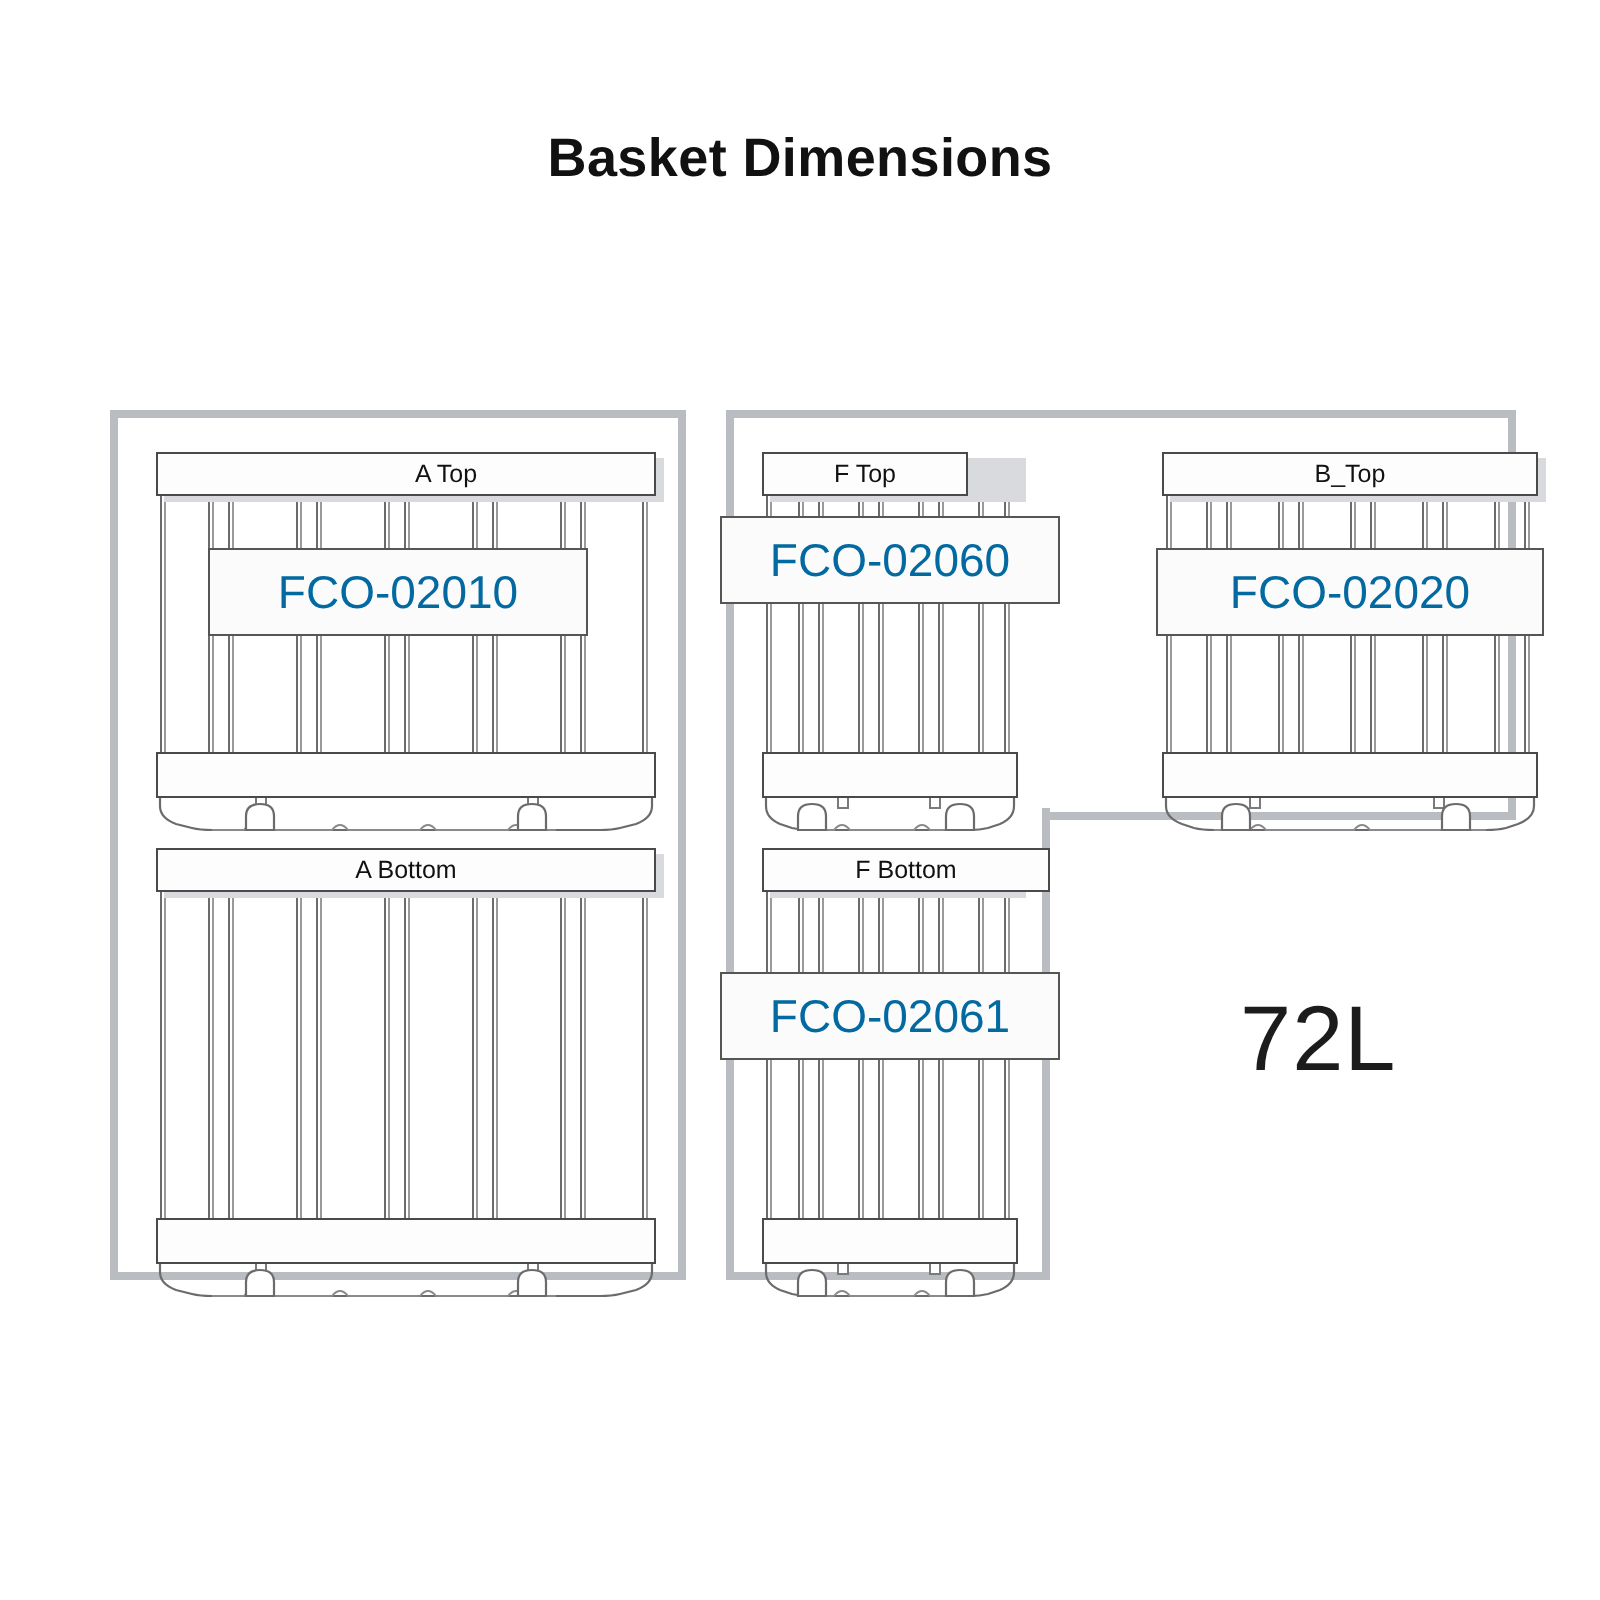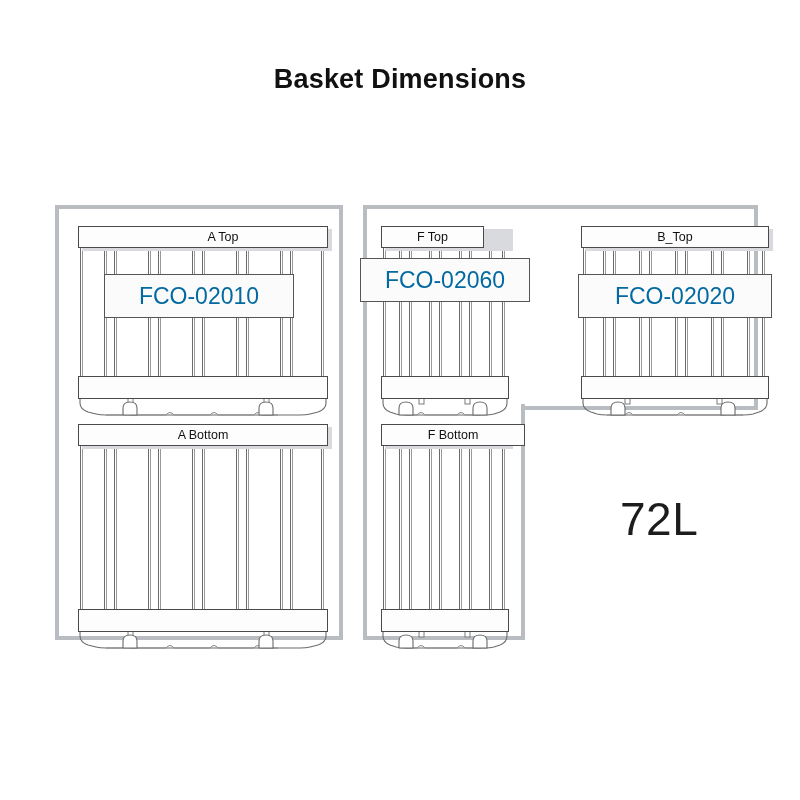--- a/index.html
+++ b/index.html
@@ -310,20 +310,21 @@
       <svg class="base-svg" style="top:206px; width:128px; height:26px;" viewBox="0 0 128 26">
         <path d="M2,1 L2,6 Q2,12 9,15 L15,17 Q19,18 24,18 L104,18 Q109,18 113,17 L119,15 Q126,12 126,6 L126,1" fill="none" stroke="#6b6b6b" stroke-width="1.1"></path>
         <path d="M24,18 L36,18 Q40,13 44,18 L62,18" fill="none" stroke="#8a8a8a" stroke-width="1"></path>
         <path d="M62,18 L76,18 Q80,13 84,18 L100,18" fill="none" stroke="#8a8a8a" stroke-width="1"></path>
         <rect x="38" y="0" width="5" height="7" fill="#ffffff" stroke="#7a7a7a" stroke-width="1"></rect>
         <rect x="84" y="0" width="5" height="7" fill="#ffffff" stroke="#7a7a7a" stroke-width="1"></rect>
         <path d="M18,18 L18,11 Q18,5 25,5 Q32,5 32,11 L32,18 Z" fill="#ffffff" stroke="#6b6b6b" stroke-width="1.1"></path>
         <path d="M92,18 L92,11 Q92,5 99,5 Q106,5 106,11 L106,18 Z" fill="#ffffff" stroke="#6b6b6b" stroke-width="1.1"></path>
       </svg>
 
+      <div class="plate" style="left:-21px; top:62px; width:170px; height:44px; font-size:23px;">FCO-02061</div>
     </div>
   </div>
 
   <div class="basket" style="left:581px; top:226px; width:188px; height:148px;">
     <div class="basket-inner">
 
       <div class="top-rail-shadow" style="left:4px; top:3px; width:188px;"></div>
       <div class="top-rail" style="width:188px;">B_Top</div>
 
       <div class="cage" style="top:22px; height:128px; width:188px;">

